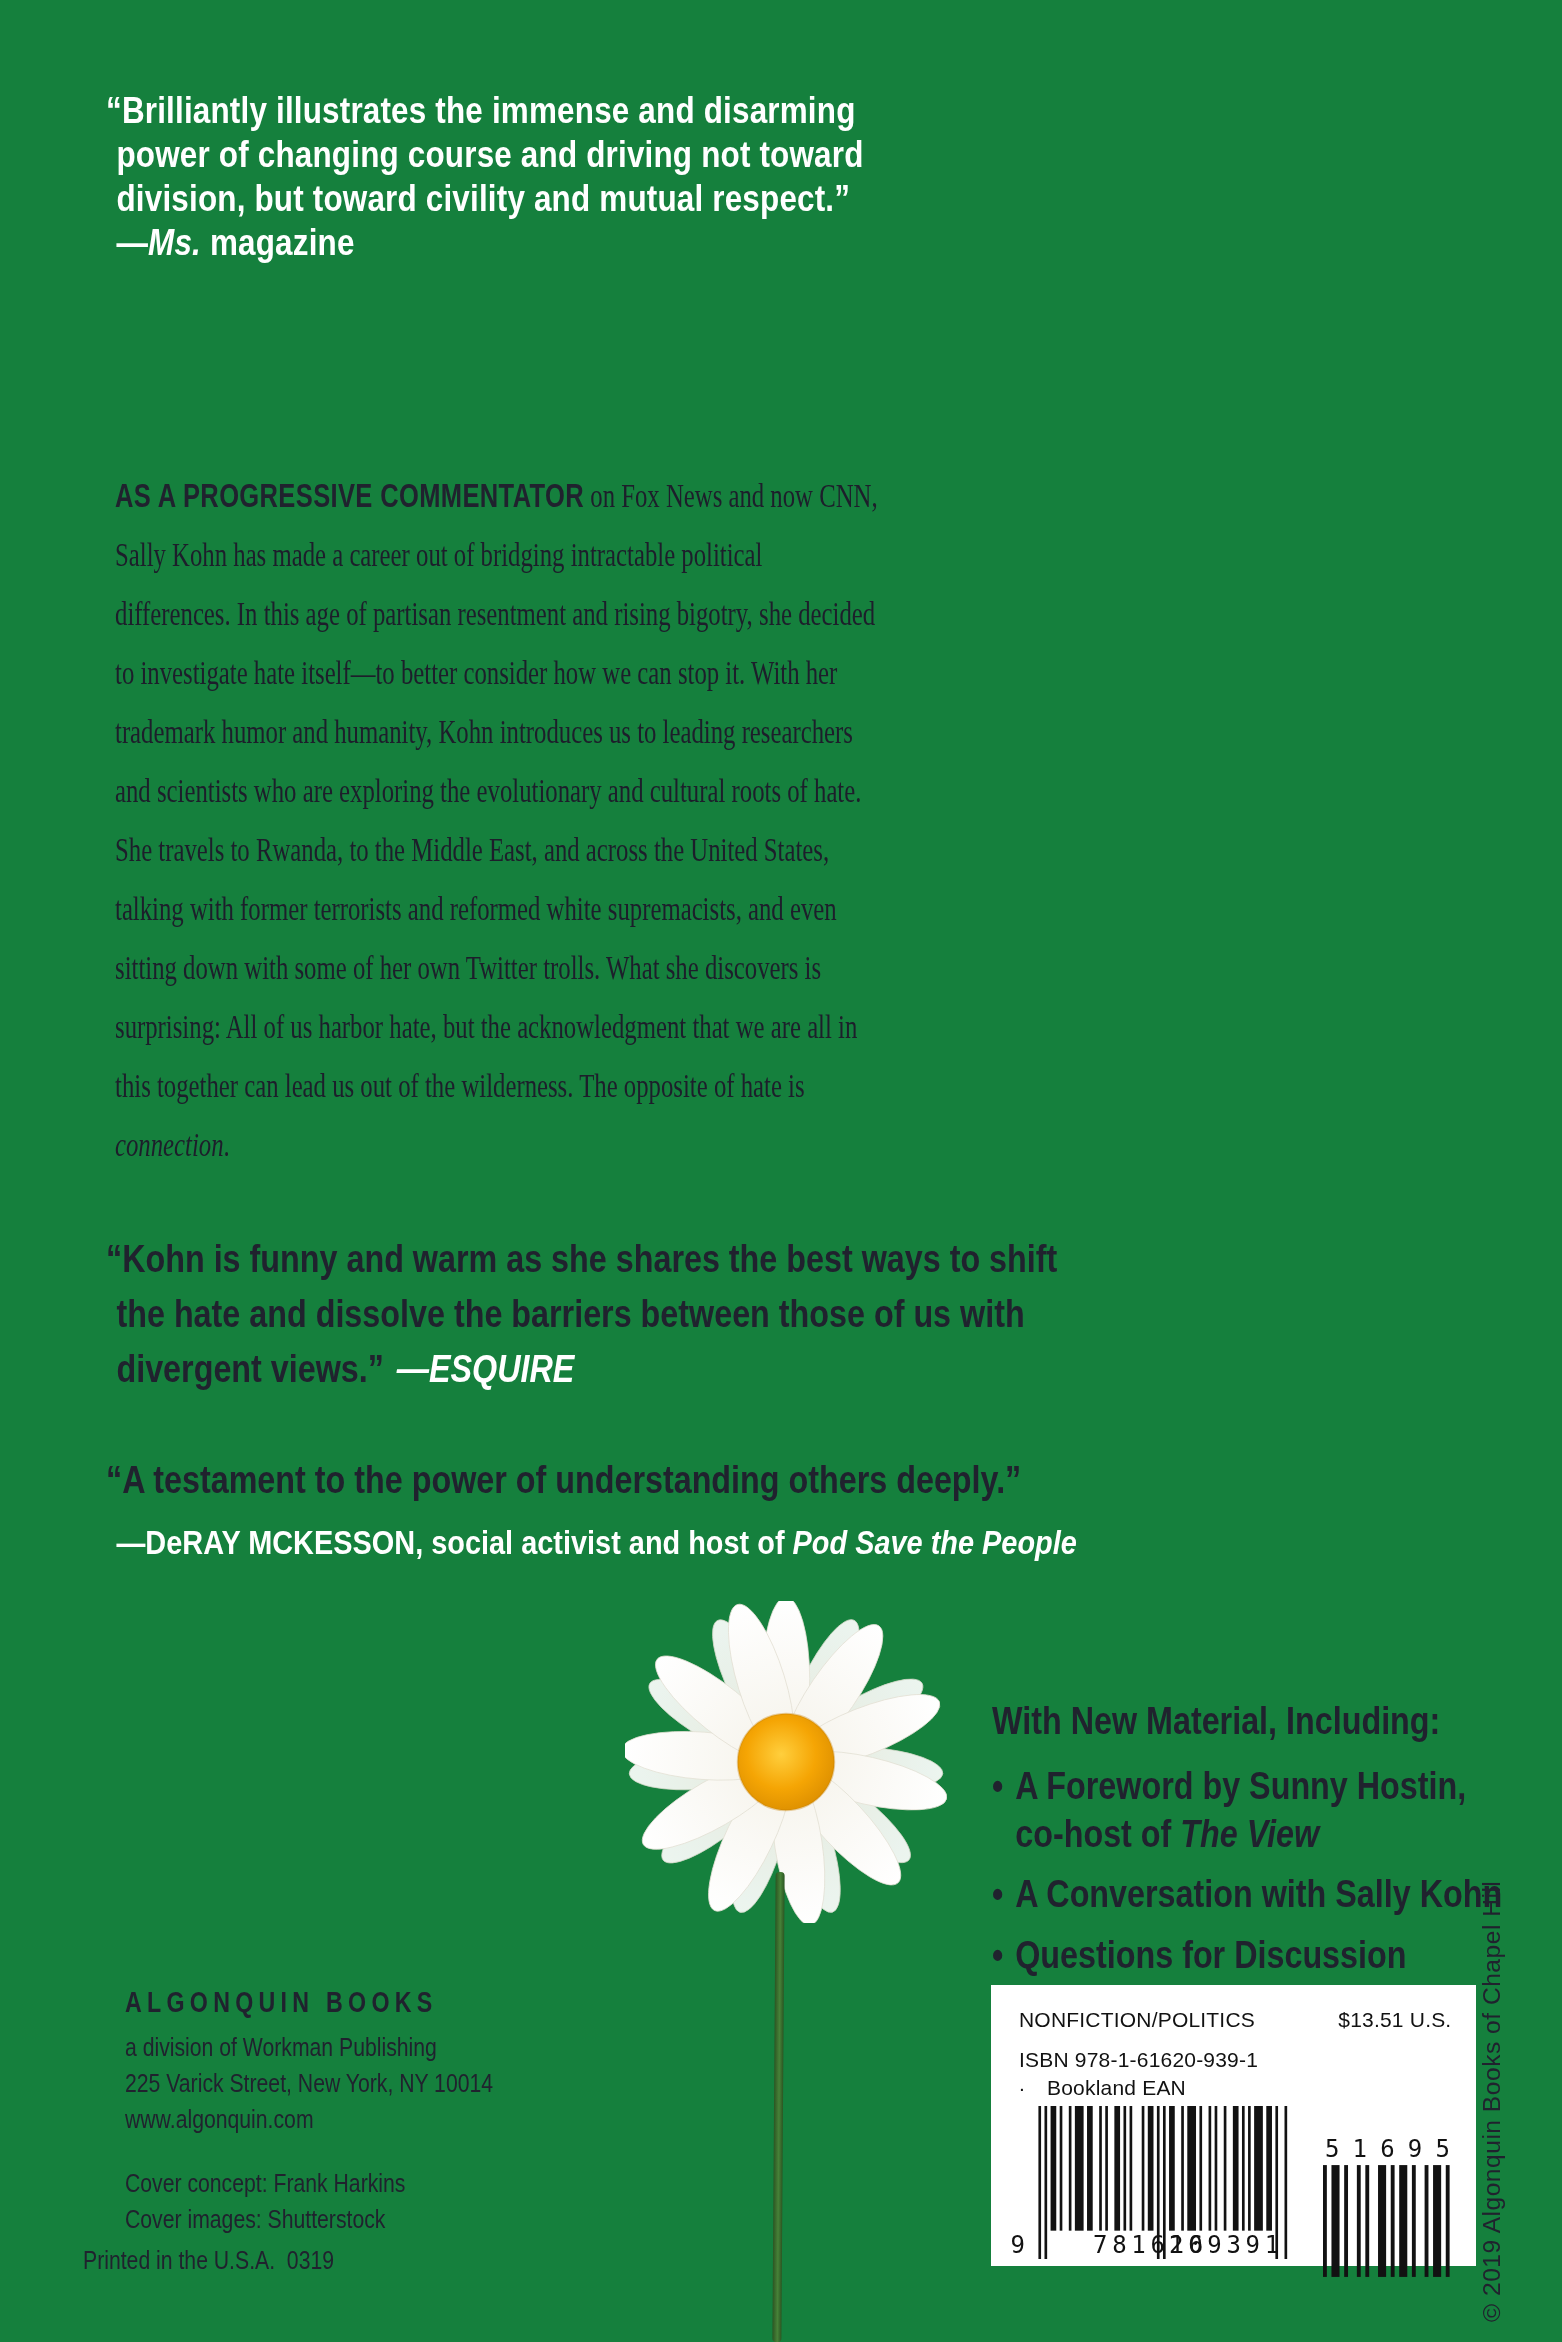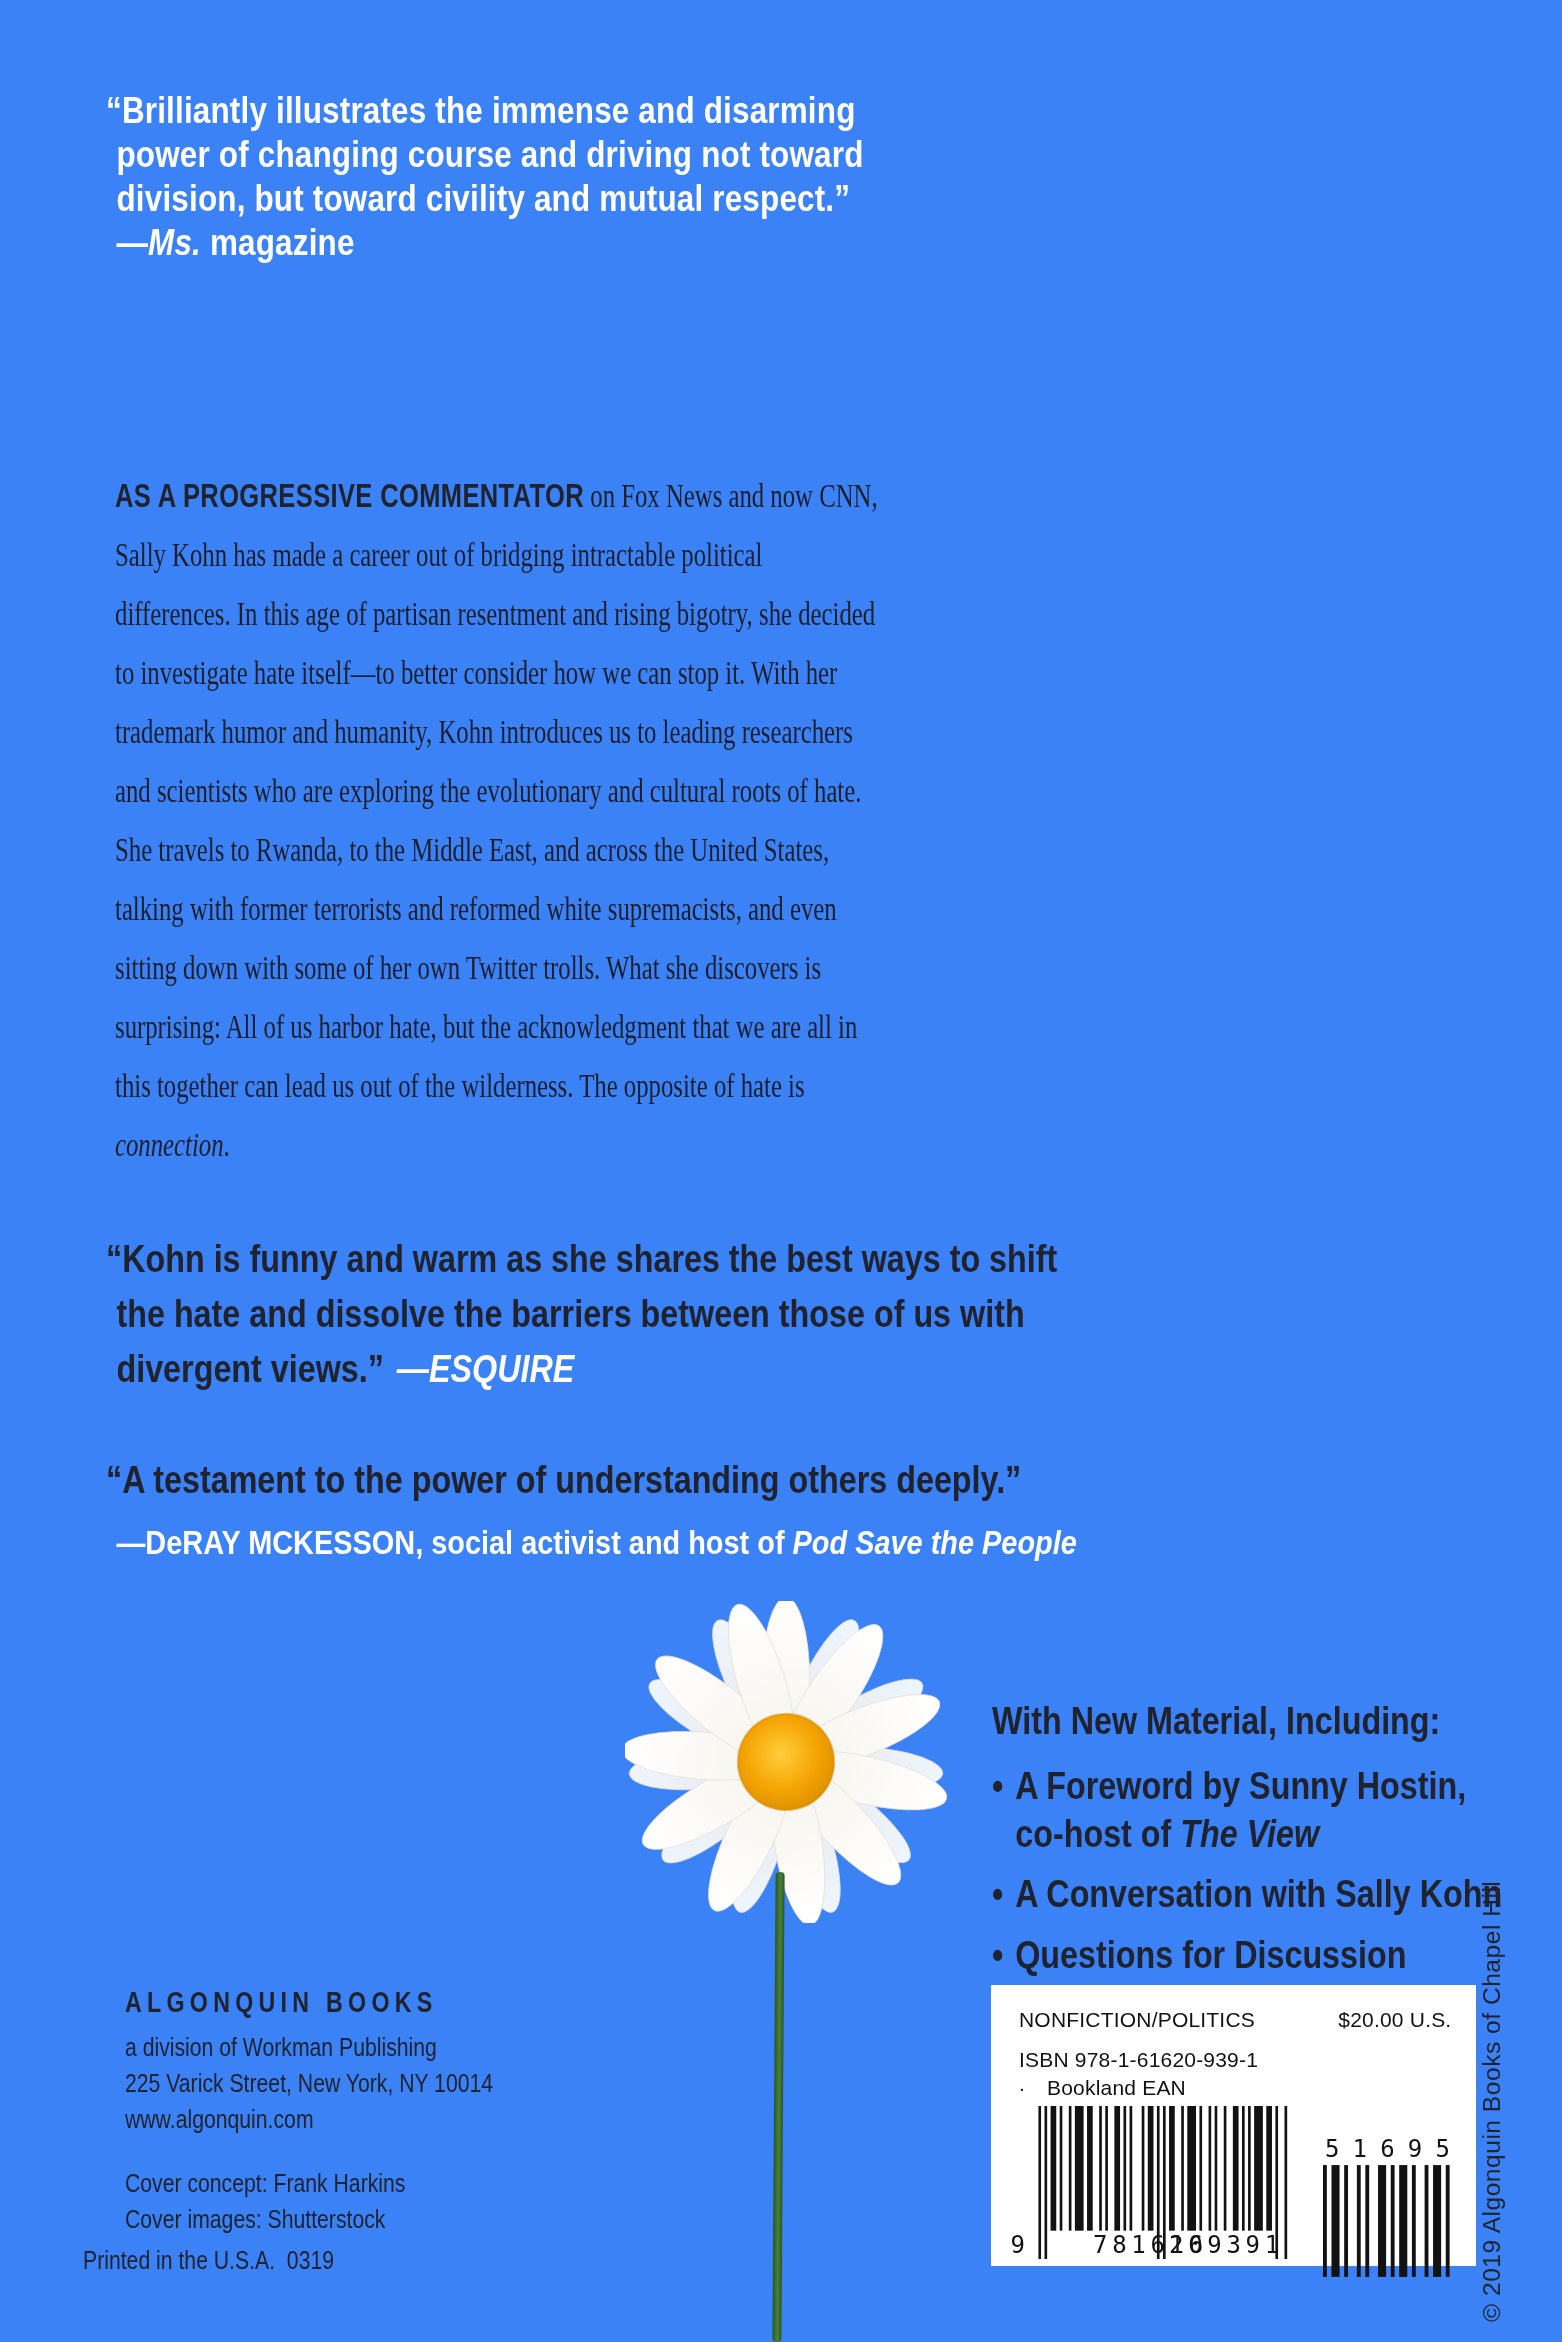--- a/index.html
+++ b/index.html
@@ -1,18 +1,18 @@
 <!DOCTYPE html>
 <html style="font-size:15px"><head>
 <meta charset="utf-8">
 <style>
   html,body{margin:0;padding:0;background:#FDC013;}
   .cover{
     position:relative; width:1562px; height:2342px; overflow:hidden;
-    background:#3b82f6; font-family:"Liberation Sans", sans-serif;
+    background:#15803d; font-family:"Liberation Sans", sans-serif;
     color:#20222E;
   }
   .cond{ transform-origin:0 0; transform:scaleX(0.85); }
   .abs{ position:absolute; }
 
   
   .top-quote{ left:106px; top:89px; width:1041px; font-weight:700;
     font-size:37px; line-height:44px; color:#FFFFFF; letter-spacing:0.2px;}
   .indent{ margin-left:12.3px; }
   .it{ font-style:italic; }
@@ -179,21 +179,21 @@
       <div>Cover concept: Frank Harkins</div>
       <div>Cover images: Shutterstock</div>
     </div>
   </div>
 
   <div class="abs printed">Printed in the U.S.A.  0319</div>
 
   <div class="abs bc-box">
     <div class="bc-row bc-row1">
       <span>NONFICTION/POLITICS</span>
-      <span>$20.00 U.S.</span>
+      <span>$13.51 U.S.</span>
     </div>
     <div class="bc-row bc-row2">
       <span>ISBN 978-1-61620-939-1</span>
       <span>.</span>
     </div>
     <div class="bc-row bc-row3">
       <span>Bookland EAN</span>
     </div>
     <div class="bc-main">
       <svg id="main-bars" width="253" height="153" viewBox="0 0 267 162">

